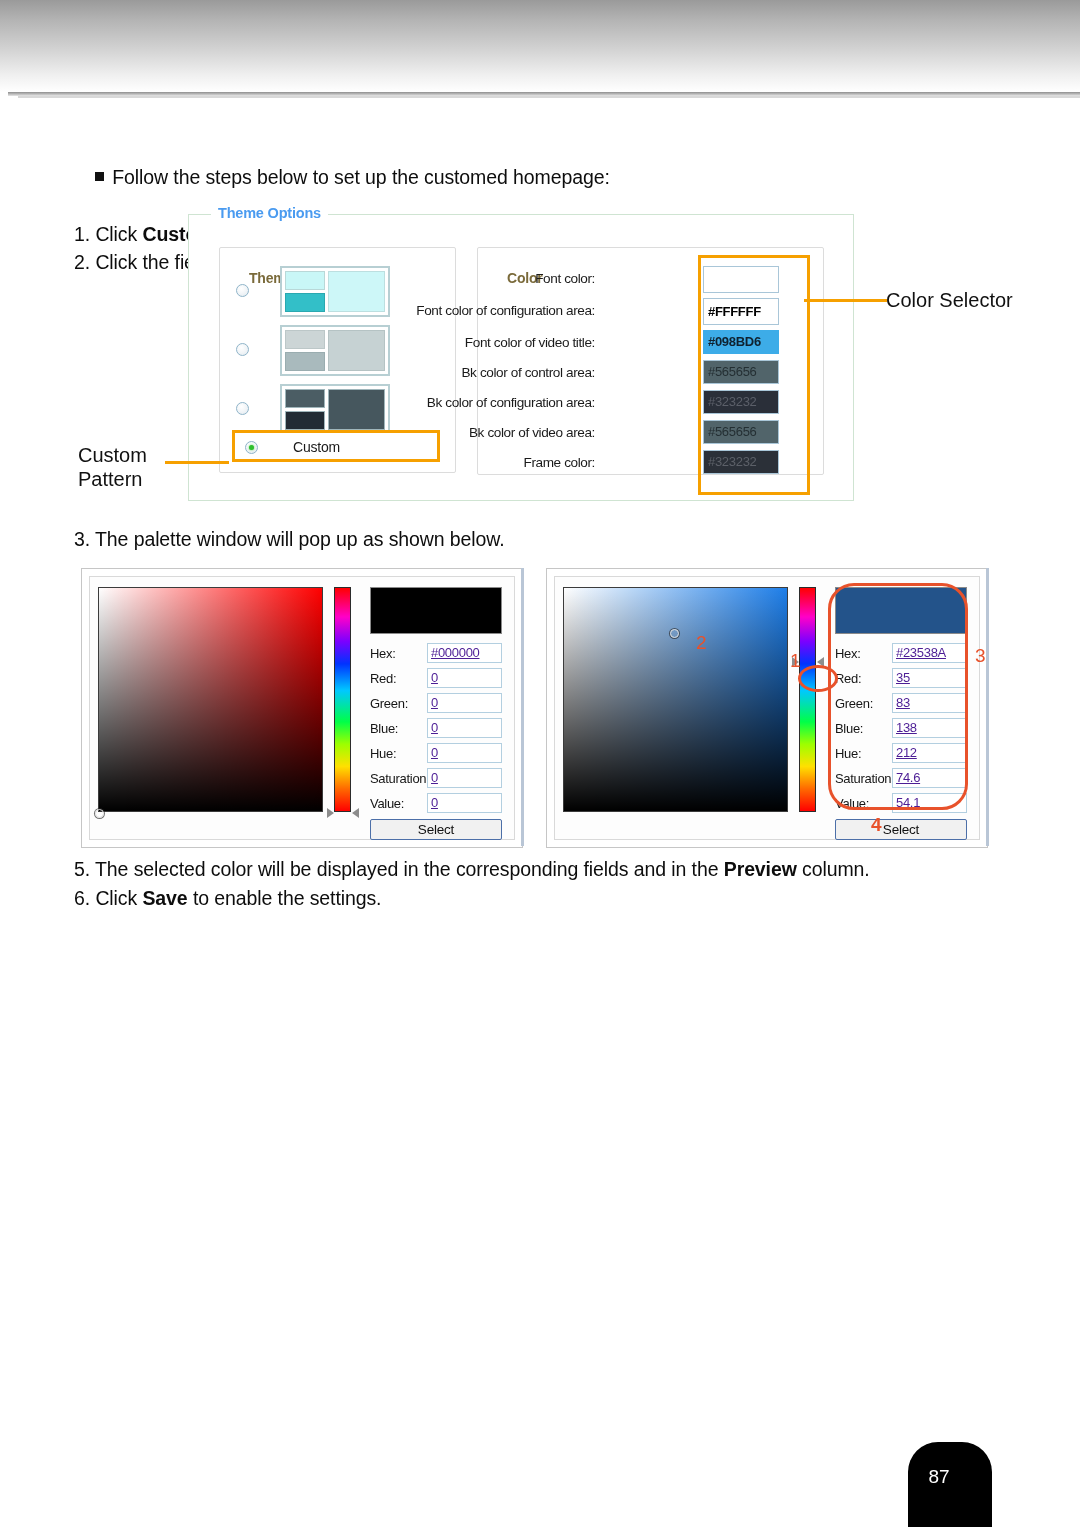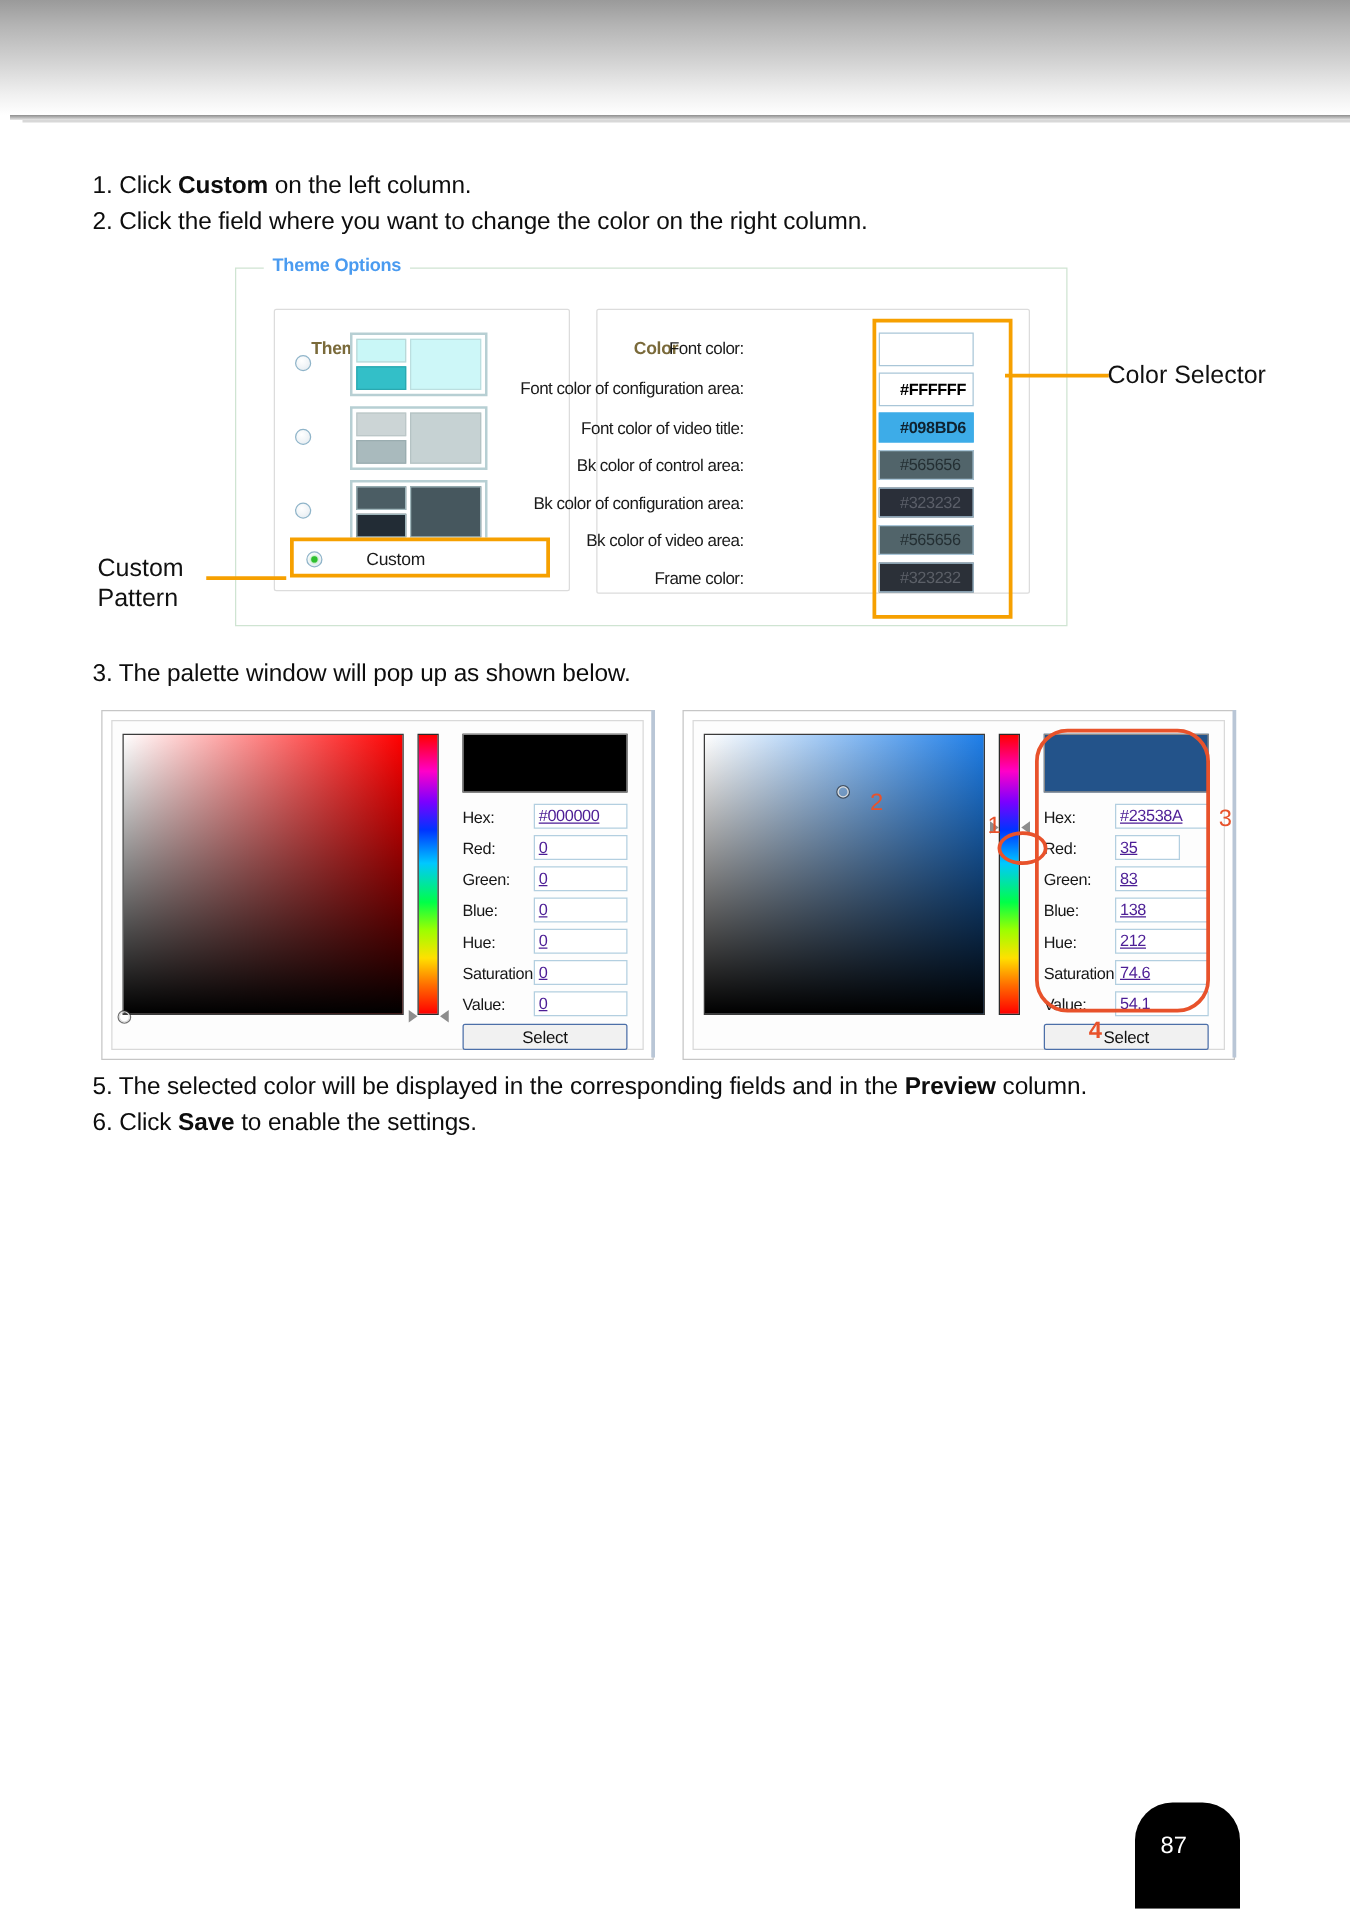--- a/index.html
+++ b/index.html
@@ -105,21 +105,21 @@
   .color-row{
     position:absolute;left:0;height:30px;width:100%;
   }
   .color-row .lbl{
     position:absolute;right:228px;top:5px;font-size:13.6px;color:#1b1b1b;
     white-space:nowrap;letter-spacing:-0.4px;
   }
   .swatch{
     position:absolute;left:225px;top:0;width:76px;height:24px;
     border:1px solid #a9c6d8;box-sizing:border-box;
-    font-size:13px;line-height:22px;padding-left:16px;white-space:nowrap;
+    font-size:13px;line-height:22px;padding-left:4px;white-space:nowrap;
     font-family:"Liberation Sans", sans-serif;letter-spacing:-0.3px;
   }
   .swatch.tall{height:27px;line-height:25px;}
 
   .selector-ring{
     position:absolute;left:509px;top:40px;width:112px;height:240px;
     border:3px solid #f6a000;box-sizing:border-box;pointer-events:none;
   }
 
   
@@ -215,20 +215,23 @@
   }
 </style>
 </head>
 <body>
 
 <div class="page-header"></div>
 <div class="page-header-rule"></div>
 <div class="page-header-rule2"></div>
 
 <div class="doc">
+  <div class="txt-line">
+    <span class="bullet-sq"></span><span>Follow the steps below to set up the customed homepage:</span>
+  </div>
   <div class="txt-line"><span>1. Click </span><b>Custom</b><span> on the left column.</span></div>
   <div class="txt-line">2. Click the field where you want to change the color on the right column.</div>
 </div>
 
 <div class="theme-panel">
   <div class="fs-legend">Theme Options</div>
 
   <div class="themes-box">
     <div class="fs-legend sub">Themes</div>
 
@@ -379,21 +382,21 @@
   <div class="hue-handle-r" style="left:270px;top:88px;"></div>
 
   <div class="preview-swatch" style="left:288px;top:18px;width:132px;height:47px;background:#23538A;"></div>
 
   <div class="f-row" style="left:288px;top:74px;width:132px;">
     <div class="f-lbl">Hex:</div>
     <div class="f-inp" style="left:57px;width:75px;">#23538A</div>
   </div>
   <div class="f-row" style="left:288px;top:99px;width:132px;">
     <div class="f-lbl">Red:</div>
-    <div class="f-inp" style="left:57px;width:52px;">35</div>
+    <div class="f-inp" style="left:57px;width:76px;">35</div>
   </div>
   <div class="f-row" style="left:288px;top:124px;width:132px;">
     <div class="f-lbl">Green:</div>
     <div class="f-inp" style="left:57px;width:75px;">83</div>
   </div>
   <div class="f-row" style="left:288px;top:149px;width:132px;">
     <div class="f-lbl">Blue:</div>
     <div class="f-inp" style="left:57px;width:75px;">138</div>
   </div>
   <div class="f-row" style="left:288px;top:174px;width:132px;">

